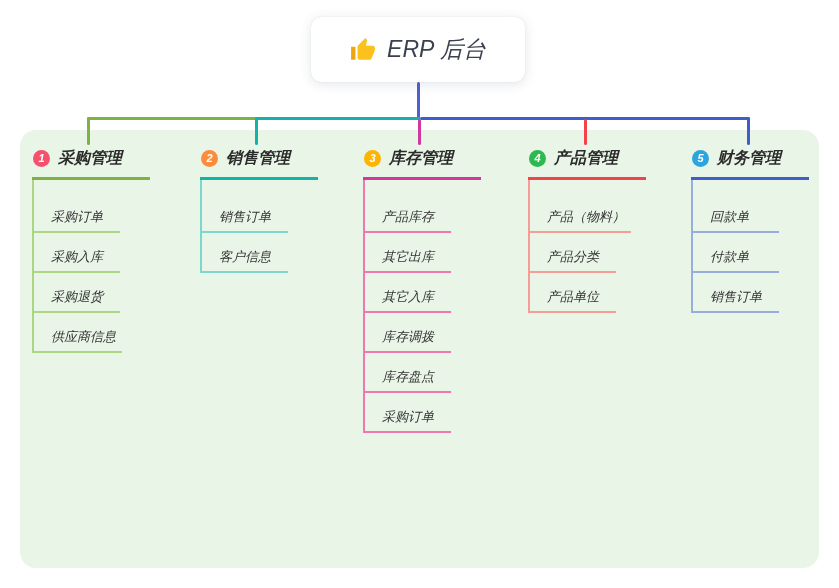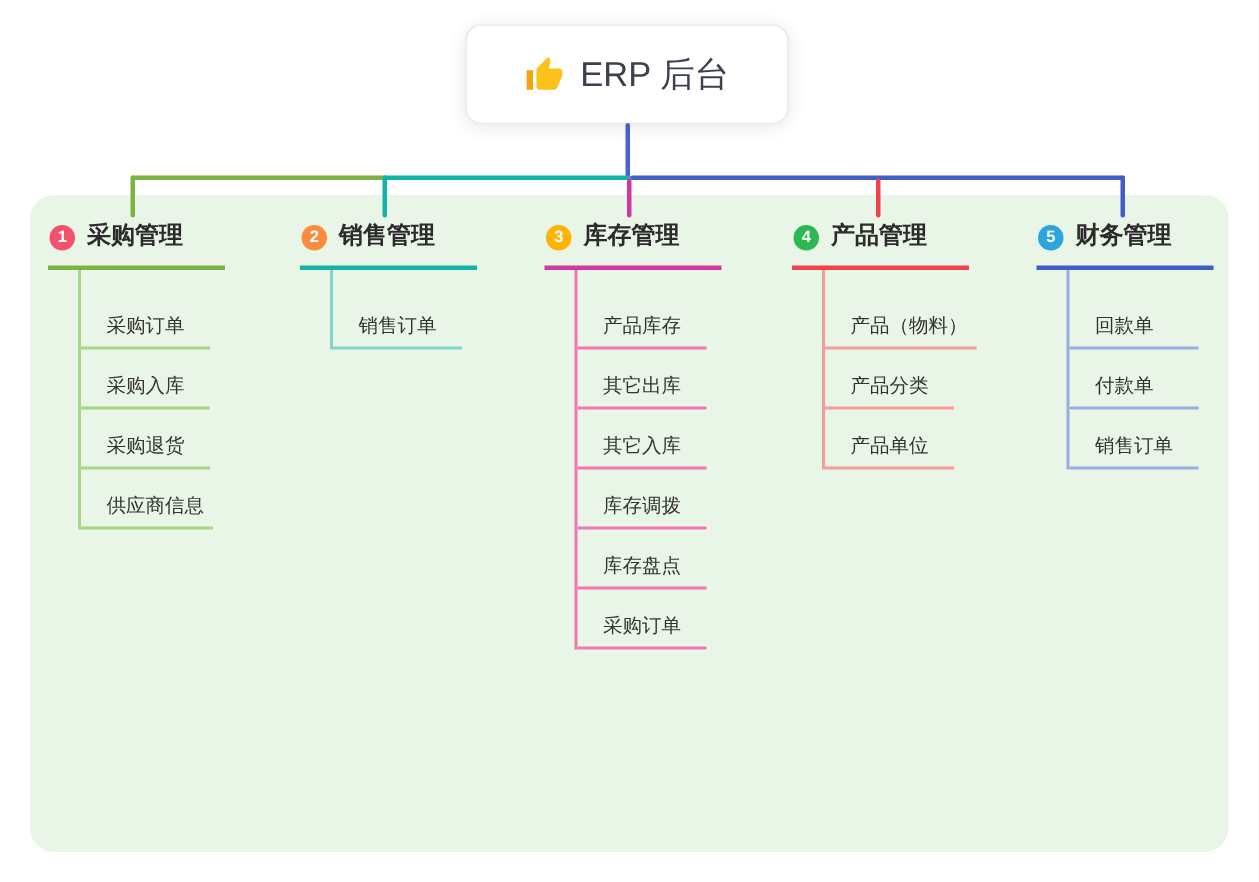--- a/index.html
+++ b/index.html
@@ -2,21 +2,21 @@
 <html><head>
 <meta charset="utf-8">
 <style>
   html,body{margin:0;padding:0;}
   body{
     width:839px;height:588px;position:relative;overflow:hidden;
     background:#ffffff;
     font-family:"Liberation Sans","DejaVu Sans",sans-serif;
     color:#333;
   }
-  .canvas{position:absolute;inset:0;}
+  .canvas{position:absolute;inset:0;font-style:italic;}
 
   
   .root-node{
     position:absolute;left:311px;top:17px;width:214px;height:65px;
     background:#fff;border-radius:10px;
     box-shadow:0 2px 12px rgba(60,70,90,.14), 0 0 1px rgba(60,70,90,.18);
     display:flex;align-items:center;justify-content:center;gap:11px;
     font-size:23px;font-weight:500;color:#3c4150;
   }
   .root-node .thumb{width:26px;height:26px;flex:0 0 auto;}
@@ -41,21 +41,21 @@
     white-space:nowrap;
   }
   .badge{
     width:17px;height:17px;border-radius:50%;
     background:var(--badge);color:#fff;
     font-size:11px;font-weight:700;
     display:flex;align-items:center;justify-content:center;
     flex:0 0 auto;
   }
   .children{
-    margin-left:20px;width:fit-content;
+    margin-left:0;width:fit-content;
     border-left:2px solid var(--child);
   }
   .child{height:40px;display:flex;align-items:flex-end;}
   .child:first-child{height:53px;}
   .child-label{
     min-width:86px;box-sizing:border-box;
     padding:0 6px 6px 17px;
     border-bottom:2px solid var(--child);
     font-size:13px;color:#333;white-space:nowrap;line-height:16px;
   }
@@ -113,20 +113,23 @@
 
   <div class="branch" style="left: 200px; --line: #14b3a7; --child: #7fd6cc; --badge: #fa8d3d;">
     <div class="branch-header">
       <span class="badge">2</span>
       <span>销售管理</span>
     </div>
     <div class="children">
       <div class="child">
           <span class="child-label">销售订单</span>
         </div>
+      <div class="child">
+          <span class="child-label">客户信息</span>
+        </div>
     </div>
   </div>
 
   <div class="branch" style="left: 363px; --line: #d1389f; --child: #f277b0; --badge: #ffb302;">
     <div class="branch-header">
       <span class="badge">3</span>
       <span>库存管理</span>
     </div>
     <div class="children">
       <div class="child">

